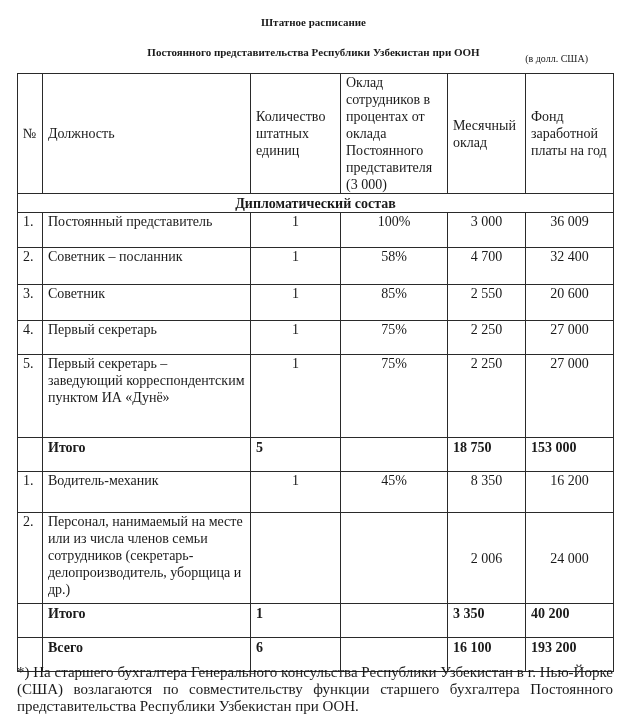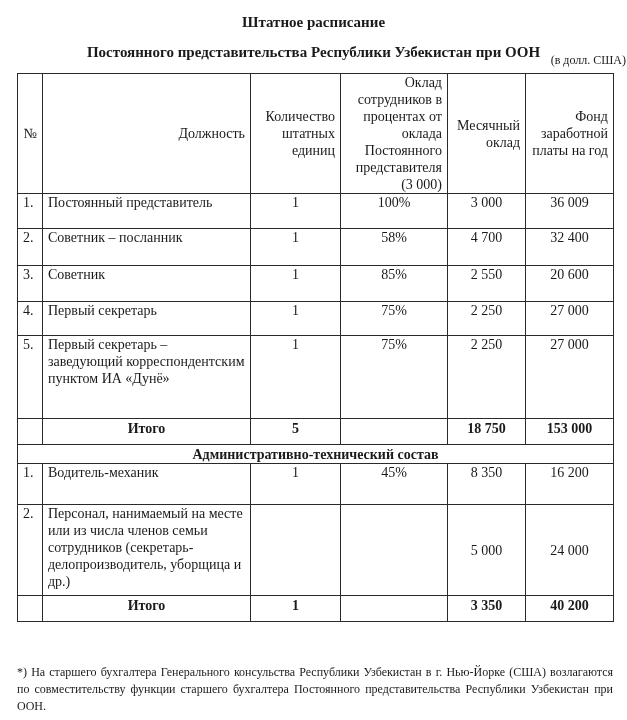--- a/index.html
+++ b/index.html
@@ -3,58 +3,58 @@
   <meta charset="utf-8">
   <style>
     html, body { margin: 0; padding: 0; background: #ffffff; }
     body {
       width: 627px; height: 720px; position: relative; overflow: hidden;
       font-family: "Liberation Serif", "DejaVu Serif", serif;
       color: #1a1a1a;
     }
     .title {
       position: absolute; left: 0; width: 627px; text-align: center;
-      font-weight: bold; font-size: 15px; line-height: 17px;
+      font-weight: bold; font-size: 11px; line-height: 17px;
     }
     .title.t1 { top: 14px; }
     .title.t2 { top: 44px; }
     .unit {
-      position: absolute; top: 53px; left: 486px; width: 140px; text-align: right;
-      font-size: 12px;
+      position: absolute; top: 53px; left: 448px; width: 140px; text-align: right;
+      font-size: 10px;
     }
     table.staff {
       position: absolute; left: 17px; top: 73px;
       border-collapse: collapse; table-layout: fixed;
       width: 596px; font-size: 14px;
     }
     table.staff td, table.staff th {
       border: 1.3px solid #2a2a2a; padding: 0 5px; vertical-align: top;
       line-height: 17px; font-weight: normal;
     }
-    table.staff th { text-align: right; vertical-align: middle; }
+    table.staff th { text-align: left; vertical-align: middle; }
     col.c-num { width: 25px; }
     col.c-pos { width: 208px; }
     col.c-qty { width: 90px; }
     col.c-pct { width: 107px; }
     col.c-mon { width: 78px; }
     col.c-year { width: 88px; }
     tr.hdr { height: 120px; }
     tr.hdr th { font-size: 14px; line-height: 17px; }
     tr.section td { text-align: center; font-weight: bold; height: 16px; vertical-align: middle; padding-top: 1px; }
     td.num { padding: 3px 0 0 4px; }
     td.pos { padding-top: 3px; padding-left: 6px; }
     td.ctr { text-align: center; padding-top: 3px; }
     tr.r1 { height: 35px; } tr.r2 { height: 37px; } tr.r3 { height: 36px; }
     tr.r4 { height: 34px; } tr.r5 { height: 83px; }
     tr.a1 { height: 41px; } tr.a2 { height: 91px; }
-    tr.total td { font-weight: bold; text-align: center; vertical-align: bottom; padding-bottom: 7px; height: 18px; margin-top: 36px; }
+    tr.total td { font-weight: bold; text-align: left; vertical-align: bottom; padding-bottom: 15px; height: 18px; margin-top: 36px; }
     td.mid { vertical-align: middle !important; }
     .footnote {
       position: absolute; left: 17px; top: 664px; width: 596px;
-      font-size: 12px; line-height: 17px; text-align: justify;
+      font-size: 15px; line-height: 17px; text-align: justify;
     }
   </style>
 </head>
 <body>
 
 <div class="title t1">Штатное расписание</div>
 <div class="title t2">Постоянного представительства Республики Узбекистан при ООН</div>
 <div class="unit">(в долл. США)</div>
 
 <table class="staff">
@@ -69,20 +69,23 @@
   <tbody>
       <tr class="hdr">
     <th>№</th>
     <th>Должность</th>
     <th>Количество штатных единиц</th>
     <th>Оклад сотрудников в процентах от оклада Постоянного представителя (3 000)</th>
     <th>Месячный оклад</th>
     <th>Фонд заработной платы на год</th>
   </tr>
 
+  <tr class="section">
+    <td colspan="6">Дипломатический состав</td>
+  </tr>
 
   <tr class="r1">
     <td class="num">1.</td>
     <td class="pos">Постоянный представитель</td>
     <td class="ctr">1</td>
     <td class="ctr">100%</td>
     <td class="ctr">3 000</td>
     <td class="ctr">36 009</td>
   </tr>
   <tr class="r2">
@@ -119,44 +122,49 @@
   </tr>
   <tr class="total">
     <td></td>
     <td>Итого</td>
     <td>5</td>
     <td></td>
     <td>18 750</td>
     <td>153 000</td>
   </tr>
 
-  <tr class="section">
-    <td colspan="6">Административно-технический состав</td>
-  </tr>
 
   <tr class="a1">
     <td class="num">1.</td>
     <td class="pos">Водитель-механик</td>
     <td class="ctr">1</td>
     <td class="ctr">45%</td>
     <td class="ctr">8 350</td>
     <td class="ctr">16 200</td>
   </tr>
   <tr class="a2">
     <td class="num">2.</td>
     <td class="pos">Персонал, нанимаемый на месте или из числа членов семьи сотрудников (секретарь-делопроизводитель, уборщица и др.)</td>
     <td class="ctr mid"></td>
     <td class="ctr mid"></td>
-    <td class="ctr mid">5 000</td>
+    <td class="ctr mid">2 006</td>
     <td class="ctr mid">24 000</td>
   </tr>
   <tr class="total">
     <td></td>
     <td>Итого</td>
     <td>1</td>
     <td></td>
     <td>3 350</td>
     <td>40 200</td>
   </tr>
+  <tr class="total">
+    <td></td>
+    <td>Всего</td>
+    <td>6</td>
+    <td></td>
+    <td>16 100</td>
+    <td>193 200</td>
+  </tr>
 </tbody>
   </table>
 
 <div class="footnote">*) На старшего бухгалтера Генерального консульства Республики Узбекистан в г. Нью-Йорке (США) возлагаются по совместительству функции старшего бухгалтера Постоянного представительства Республики Узбекистан при ООН.</div>
 
 </body></html>

